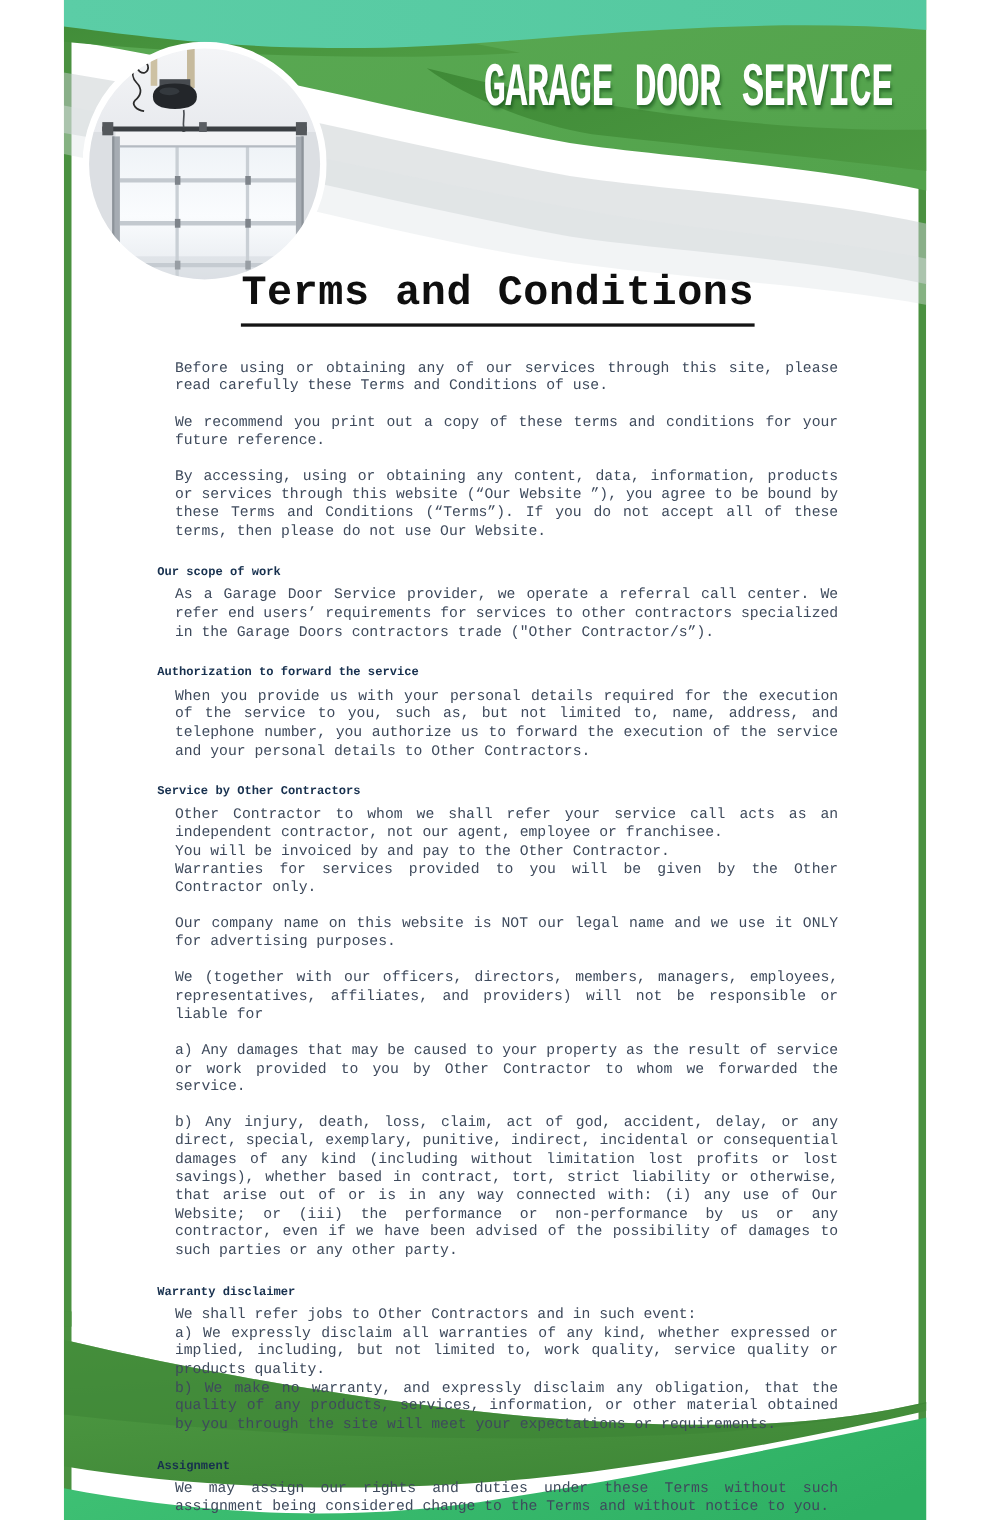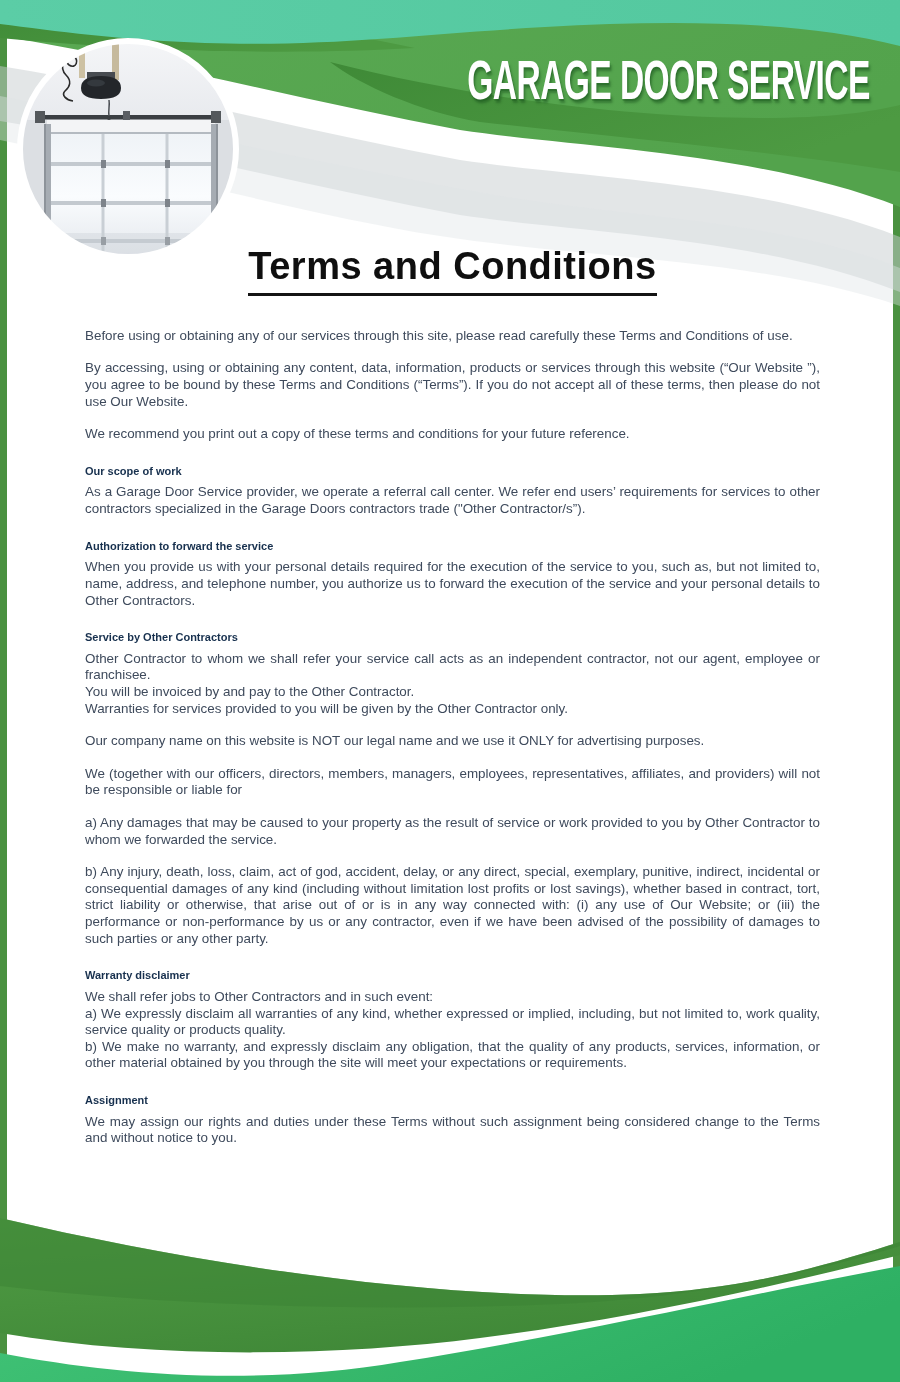--- a/index.html
+++ b/index.html
@@ -1,19 +1,19 @@
 <!DOCTYPE html>
 <html><head>
 <meta charset="utf-8">
 <style>
   html,body{margin:0;padding:0;background:#ffffff;}
   .page{
-    position:relative;width:900px;height:1382px;margin:0 auto;
+    position:relative;width:784px;height:1382px;margin:0 auto;
     background:#ffffff;overflow:hidden;
-    font-family:Liberation Sans, sans-serif;
+    font-family:Liberation Mono, monospace;
   }
   .border-left,.border-right{
     position:absolute;top:0;bottom:0;width:7px;background:#4a9140;z-index:1;
   }
   .border-left{left:0;}
   .border-right{right:0;}
   .header-art{position:absolute;top:0;left:0;z-index:2;display:block;}
   .footer-art{position:absolute;bottom:0;left:0;z-index:2;display:block;}
   .brand{
     position:absolute;top:52px;right:30px;z-index:4;
@@ -25,21 +25,21 @@
   .photo{position:absolute;left:17px;top:38px;z-index:3;display:block;}
   .content{
     position:absolute;left:85px;right:80px;top:246px;z-index:4;
     color:#3e4a5c;font-size:13.4px;line-height:1.24;
   }
   .title{
     text-align:center;font-size:38px;line-height:1.1;color:#0f0f0f;
     font-weight:700;margin:0 0 40px 0;letter-spacing:0.5px;
   }
   .title .u{border-bottom:3px solid #141414;padding-bottom:6px;}
-  .content p{margin:0 0 16px 0;text-align:justify;}
+  .content p{margin:0 0 16px 16px;text-align:justify;}
   .content p.multi{white-space:pre-line;}
   .content h2{
     font-size:11px;color:#17304e;font-weight:700;margin:22px 0 6px 0;
   }
 </style>
 </head>
 <body>
 
 <div class="page">
 
@@ -153,22 +153,22 @@
       <rect x="34" y="195" width="160" height="27" fill="#c9ced4" opacity="0.35"></rect>
     </g>
 
     <circle cx="111" cy="111" r="108" fill="none" stroke="#ffffff" stroke-width="6"></circle>
   </svg>
 
   <main class="content">
     <h1 class="title"><span class="u">Terms and Conditions</span></h1>
 
     <p>Before using or obtaining any of our services through this site, please read carefully these Terms and Conditions of use.</p>
+    <p>We recommend you print out a copy of these terms and conditions for your future reference.</p>
     <p>By accessing, using or obtaining any content, data, information, products or services through this website (“Our Website ”), you agree to be bound by these Terms and Conditions (“Terms”). If you do not accept all of these terms, then please do not use Our Website.</p>
-    <p>We recommend you print out a copy of these terms and conditions for your future reference.</p>
 
     <section>
       <h2>Our scope of work</h2>
       <p>As a Garage Door Service provider, we operate a referral call center. We refer end users’ requirements for services to other contractors specialized in the Garage Doors contractors trade ("Other Contractor/s”).</p>
     </section>
 
     <section>
       <h2>Authorization to forward the service</h2>
       <p>When you provide us with your personal details required for the execution of the service to you, such as, but not limited to, name, address, and telephone number, you authorize us to forward the execution of the service and your personal details to Other Contractors.</p>
     </section>

